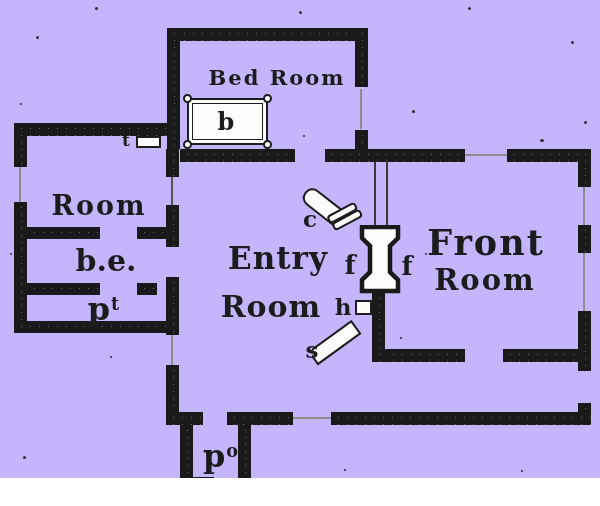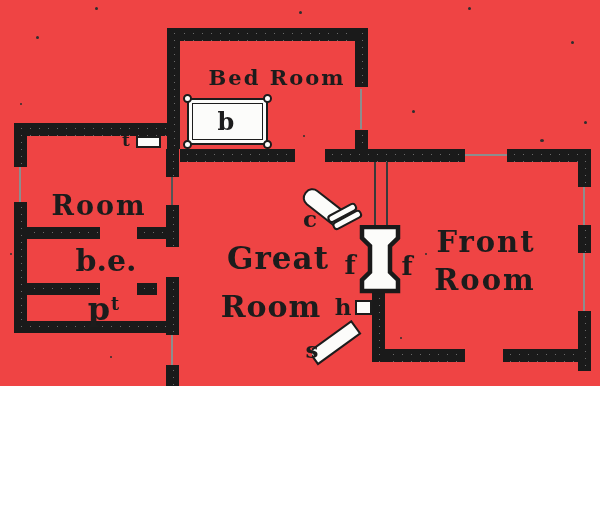--- a/index.html
+++ b/index.html
@@ -1,16 +1,16 @@
 <!DOCTYPE html>
 <html><head>
 <meta charset="utf-8">
 <style>
   html,body{margin:0;padding:0;background:#ffffff;}
-  .plan{position:relative;width:600px;height:386px;background:#ef4444;overflow:hidden;
+  .plan{position:relative;width:600px;height:478px;background:#c4b5fd;overflow:hidden;
         font-family:"DejaVu Serif","Liberation Serif",serif;color:#1c1c1c;}
   .wall{position:absolute;background-color:#1a1a1a;
         background-image:radial-gradient(rgba(255,255,255,.55) 0 .8px, transparent .9px),
                          radial-gradient(rgba(255,255,255,.35) 0 .7px, transparent .8px);
         background-size:6px 4px,9px 7px;background-position:0 0,3px 2px;}
   .win{position:absolute;background:#8d8d8d;}
   .doorline{position:absolute;background:#555;}
   .lbl{position:absolute;transform:translate(-50%,-50%);font-weight:bold;white-space:nowrap;
        line-height:1;}
   .sup{font-size:.55em;position:relative;top:-.55em;left:.05em;}
@@ -109,23 +109,23 @@
   </svg>
 
   <svg class="furn" style="left:312px;top:320px" width="62" height="56" viewBox="0 0 62 56">
     <g transform="translate(6,44) rotate(-36)">
       <rect x="0" y="-15" width="52" height="15" fill="#fcfcfa" stroke="#1c1c1c" stroke-width="2"></rect>
     </g>
   </svg>
 
   <div class="lbl" style="left:277px;top:77px;font-size:21px;letter-spacing:2px">Bed Room</div>
   <div class="lbl" style="left:99px;top:205px;font-size:27px;letter-spacing:2px">Room</div>
-  <div class="lbl" style="left:278px;top:258px;font-size:31px;letter-spacing:1px">Great</div>
+  <div class="lbl" style="left:278px;top:258px;font-size:31px;letter-spacing:1px">Entry</div>
   <div class="lbl" style="left:271px;top:307px;font-size:30px;letter-spacing:1px">Room</div>
-  <div class="lbl" style="left:486px;top:242px;font-size:29px;letter-spacing:2px">Front</div>
+  <div class="lbl" style="left:486px;top:242px;font-size:35px;letter-spacing:2px">Front</div>
   <div class="lbl" style="left:485px;top:280px;font-size:29px;letter-spacing:2px">Room</div>
 
   <div class="lbl" style="left:226px;top:122px;font-size:24px">b</div>
   <div class="lbl" style="left:126px;top:140px;font-size:17px">t</div>
   <div class="lbl" style="left:106px;top:261px;font-size:30px">b.e.</div>
   <div class="lbl" style="left:103px;top:309px;font-size:32px">
     <span>p</span><span class="sup">t</span>
   </div>
   <div class="lbl" style="left:220px;top:456px;font-size:32px">
     <span>p</span><span class="sup">o</span>

